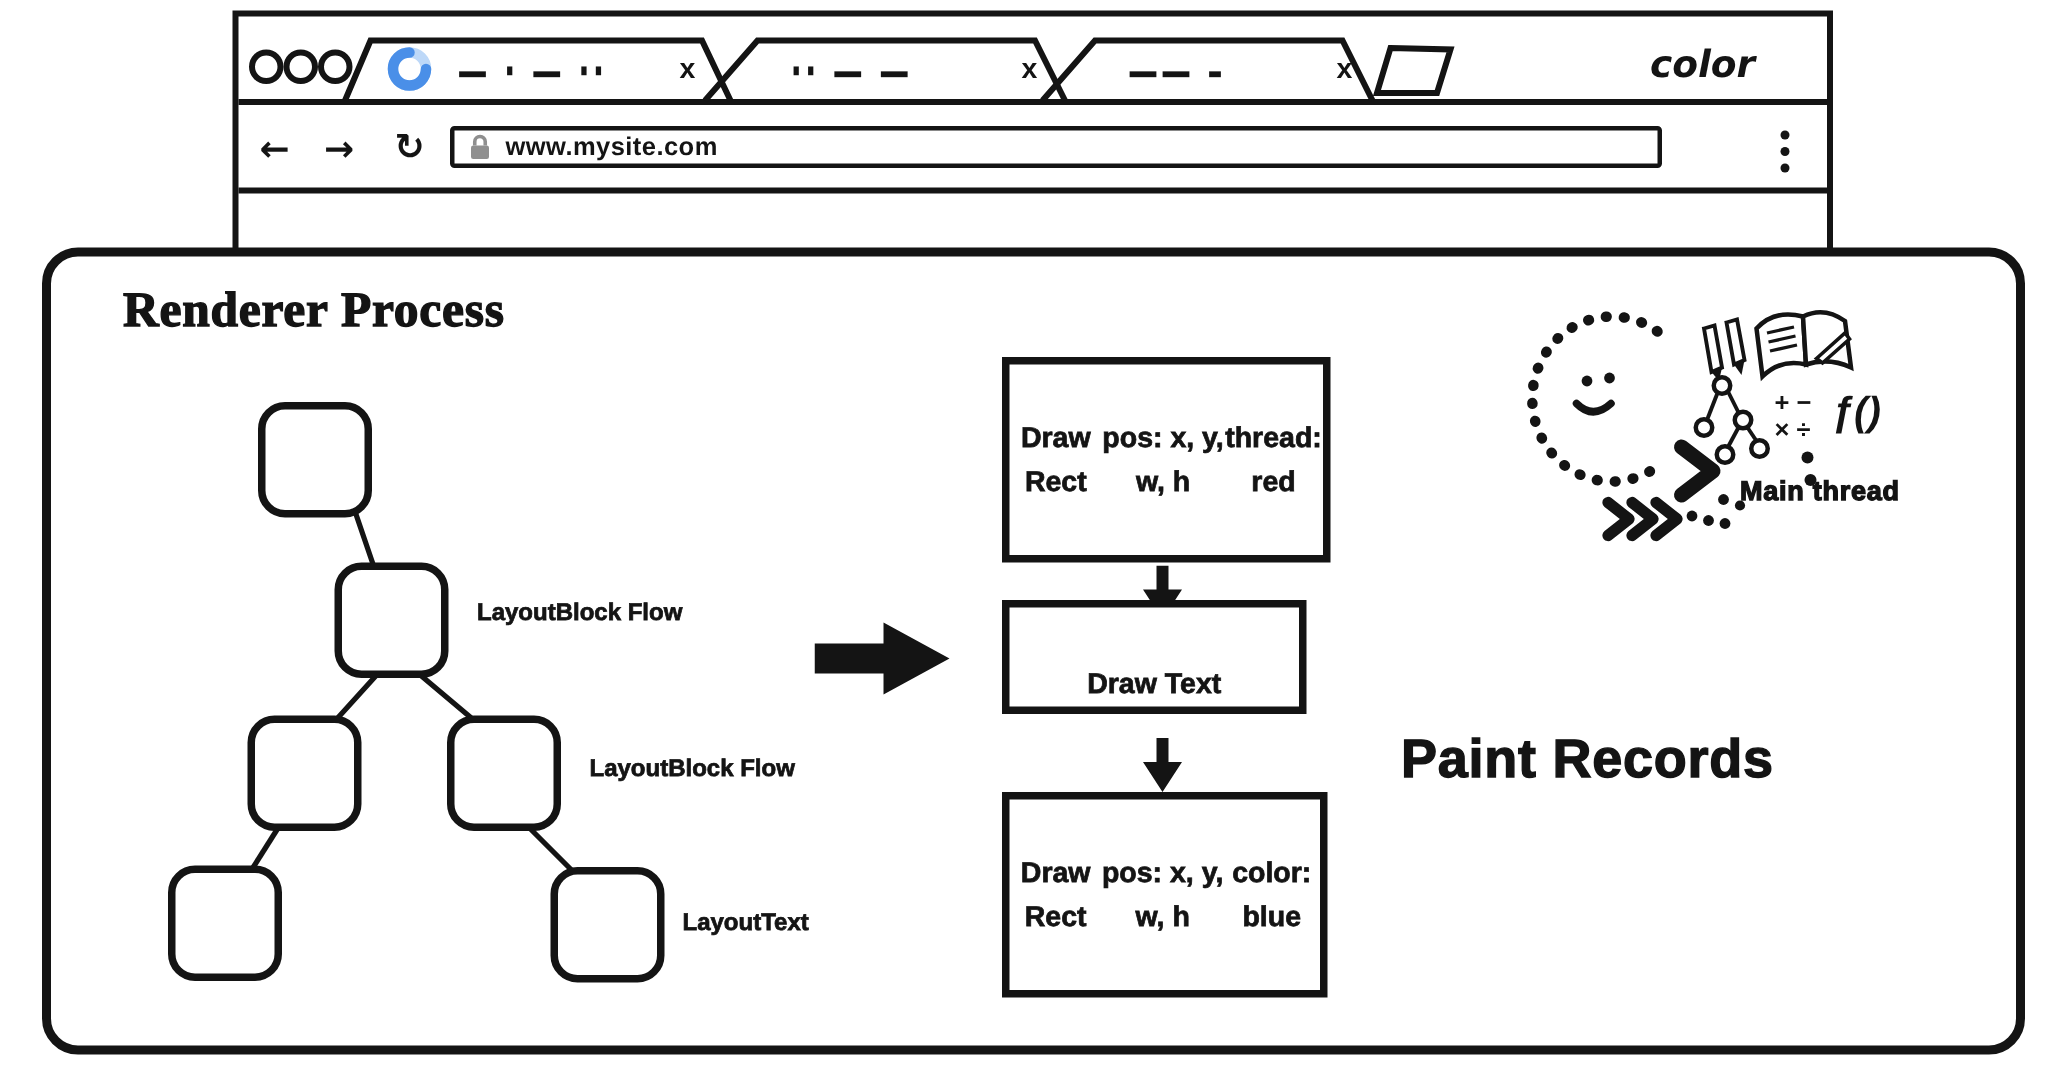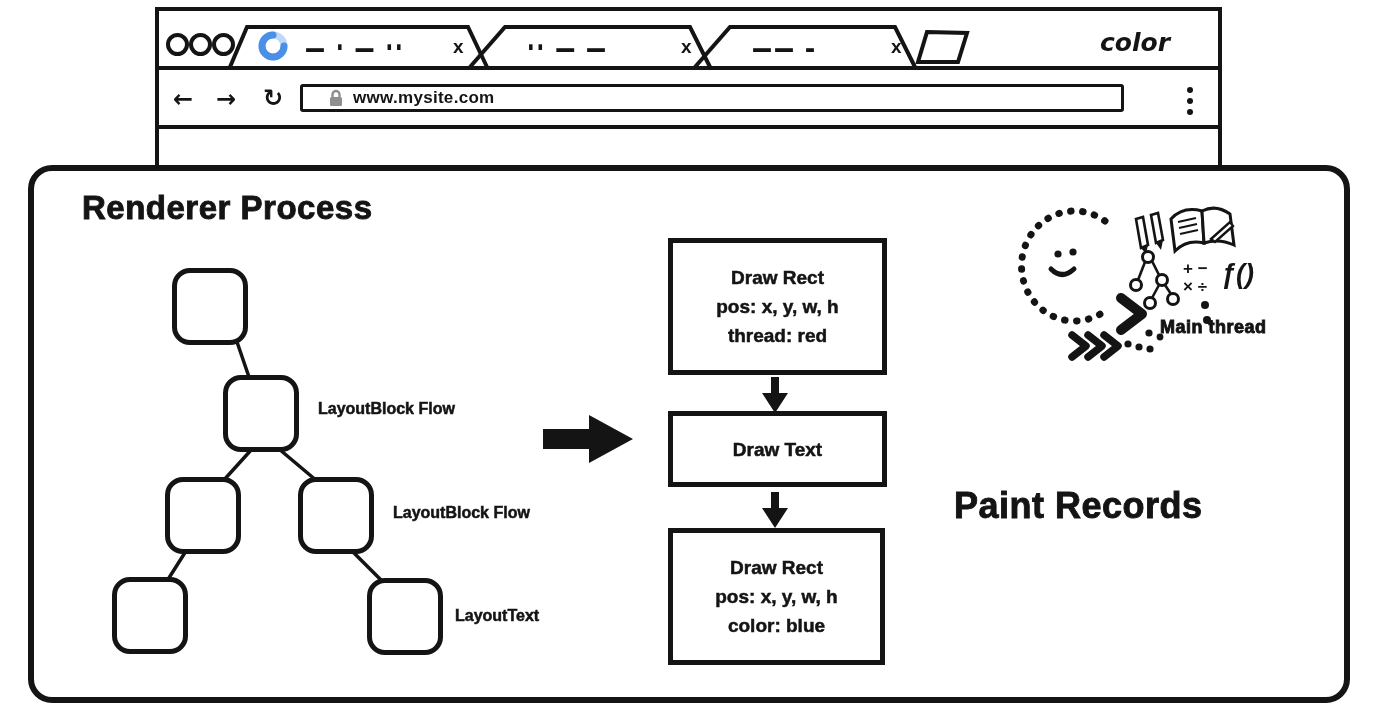--- a/index.html
+++ b/index.html
@@ -13,34 +13,34 @@
   #browser{left:155px;top:7px;width:1059px;height:156px;border:4px solid #141414;background:#fff;}
   .b-inner{position:absolute;inset:0;}
   #tabstrip-divider{left:0;top:0;width:100%;height:55px;border-bottom:4px solid #141414;}
   #toolbar-divider{left:0;top:55px;width:100%;height:59px;border-bottom:4px solid #141414;}
   .light{width:15px;height:15px;border:4px solid #141414;border-radius:50%;background:#fff;}
   .scribble{font-weight:900;font-size:20px;letter-spacing:2px;transform:scaleY(1.55);transform-origin:center;
             font-family:"DejaVu Sans",sans-serif;white-space:nowrap;}
   .closex{font-weight:900;font-size:19px;line-height:19px;}
   .navglyph{font-family:"DejaVu Sans",sans-serif;font-weight:900;font-size:24px;line-height:24px;}
   #urlbox{left:141px;top:73px;width:794px;height:22px;border:3px solid #141414;border-radius:3px;background:#fff;
-          display:flex;align-items:center;padding-left:24px;}
+          display:flex;align-items:center;padding-left:8px;}
   #urltext{font-size:17px;font-weight:bold;letter-spacing:0.3px;margin-left:8px;}
   .menudot{width:6px;height:6px;border-radius:50%;background:#141414;margin:5px 0;}
   #brand{font-family:"DejaVu Sans",sans-serif;font-style:italic;font-weight:bold;font-size:25px;}
 
   
   #rbox{left:28px;top:165px;width:1310px;height:526px;border:6px solid #141414;border-radius:24px;background:#fff;}
-  #rtitle{left:48px;top:18px;font-size:33px;}
+  #rtitle{left:48px;top:18px;font-size:33px;font-family:Liberation Serif, serif;}
   .node{width:76px;height:77px;border:5px solid #141414;border-radius:18px;background:#fff;box-sizing:border-box;}
   .treelabel{font-size:16px;white-space:nowrap;}
-  .pbox{border:5px solid #141414;background:#fff;box-sizing:border-box;display:flex;flex-direction:column;
+  .pbox{border:5px solid #141414;background:#fff;box-sizing:border-box;display:flex;flex-direction:row;
         align-items:center;justify-content:center;text-align:center;}
   .pbox .pline{font-size:19px;line-height:29px;font-weight:bold;-webkit-text-stroke:0.5px currentColor;}
-  #paintrecords{left:900px;top:314px;font-size:36px;margin-left:20px;}
+  #paintrecords{left:900px;top:314px;font-size:36px;}
   #mainthread{left:1126px;top:146px;font-size:18px;}
 </style>
 </head>
 <body>
 
 <div id="stage">
 
   <div id="browser" class="abs">
     <div class="b-inner">
 
@@ -131,21 +131,21 @@
     <div class="abs pbox" style="left:634px;top:67px;width:219px;height:137px;">
       <div class="pline">Draw Rect</div>
       <div class="pline">pos: x, y, w, h</div>
       <div class="pline">thread: red</div>
     </div>
 
     <svg class="abs" style="left:726px;top:206px;" width="30" height="37">
       <polygon points="11,0 19,0 19,16 28,16 15,36 2,16 11,16" fill="#141414"></polygon>
     </svg>
 
-    <div class="abs pbox" style="left:634px;top:240px;width:219px;height:76px;">
+    <div class="abs pbox" style="left:634px;top:229px;width:203px;height:76px;align-items:flex-end;">
       <div class="pline">Draw Text</div>
     </div>
 
     <svg class="abs" style="left:726px;top:321px;" width="30" height="37">
       <polygon points="11,0 19,0 19,16 28,16 15,36 2,16 11,16" fill="#141414"></polygon>
     </svg>
 
     <div class="abs pbox" style="left:634px;top:357px;width:217px;height:137px;">
       <div class="pline">Draw Rect</div>
       <div class="pline">pos: x, y, w, h</div>

